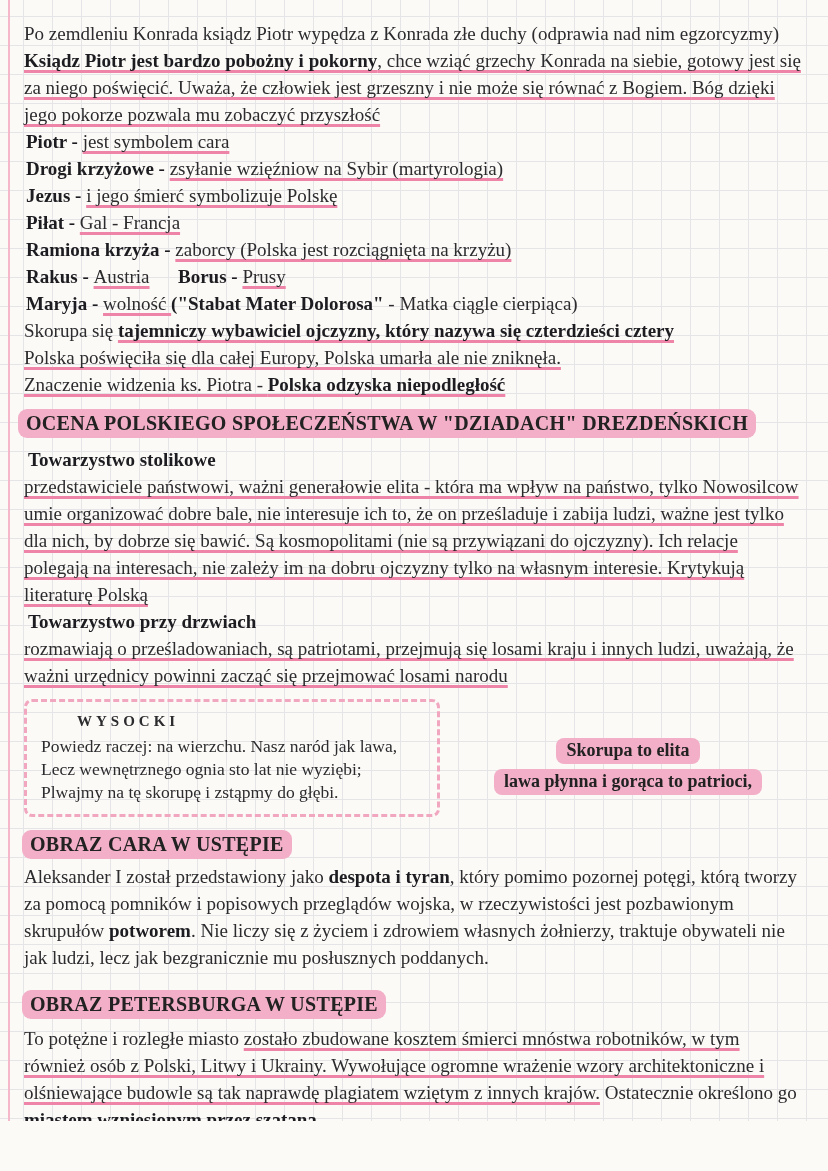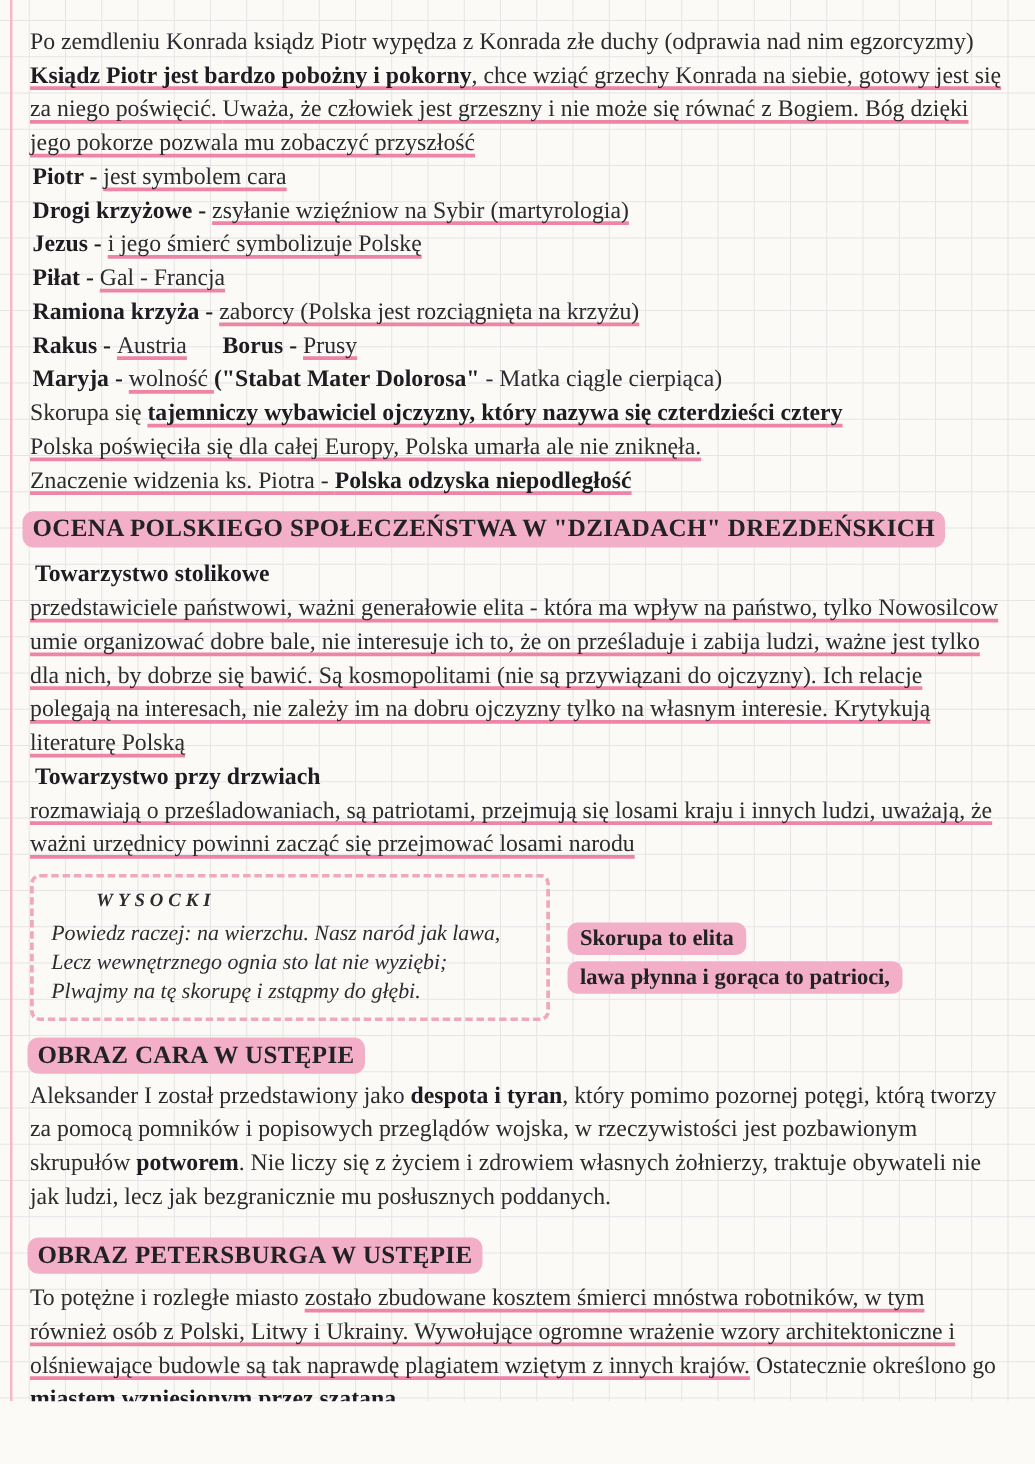--- a/index.html
+++ b/index.html
@@ -50,30 +50,29 @@
   .h-petersburg { margin: 18px 0 6px -2px; }
   .subhead { font-size: 19px; line-height: 27px; font-weight: bold; color: #1d1c20; padding-left: 4px; }
   .defs .para { padding-left: 2px; }
   .quote-row { display: flex; margin-top: 10px; margin-bottom: 2px; }
   .quote-box {
     width: 416px;
     border: 3px dashed var(--box-dash-pink, #f2a7c0);
     border-radius: 8px;
     padding: 9px 12px 10px 14px;
     background: transparent;
-    font-style: italic;
   }
   .quote-title {
     font-weight: bold; font-size: 15px; letter-spacing: 4px;
     margin: 2px 0 5px 36px; color: #2c2b2e;
   }
   .quote-line { font-size: 17.5px; line-height: 23px; }
   .side-note {
     flex: 1; display: flex; flex-direction: column;
-    align-items: flex-start; justify-content: center;
+    align-items: center; justify-content: center;
     gap: 5px; padding: 16px 0 0 14px;
   }
   .pill {
     background: var(--highlight-pink, #f2afc7);
     border-radius: 8px;
     padding: 1px 10px 2px 10px;
     font-weight: bold; font-size: 18px; line-height: 23px;
     color: #222222; text-align: center;
   }
 </style>

